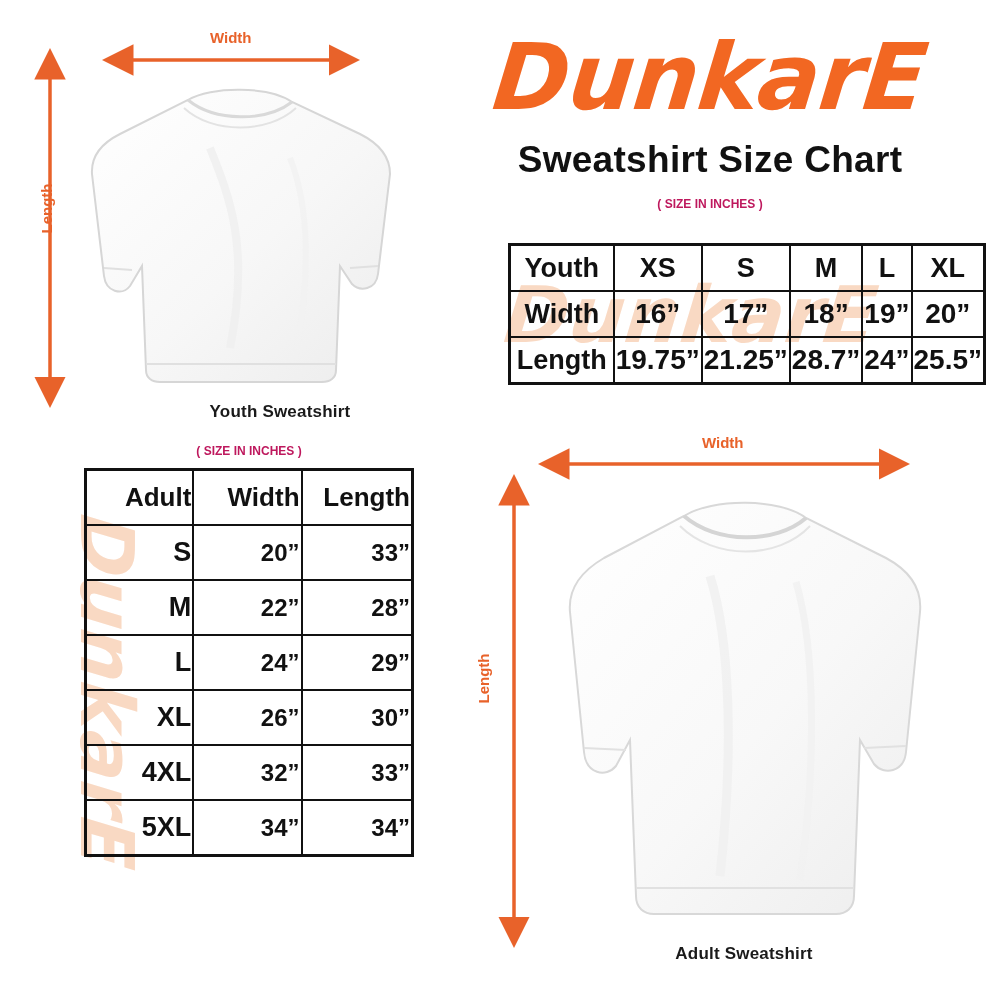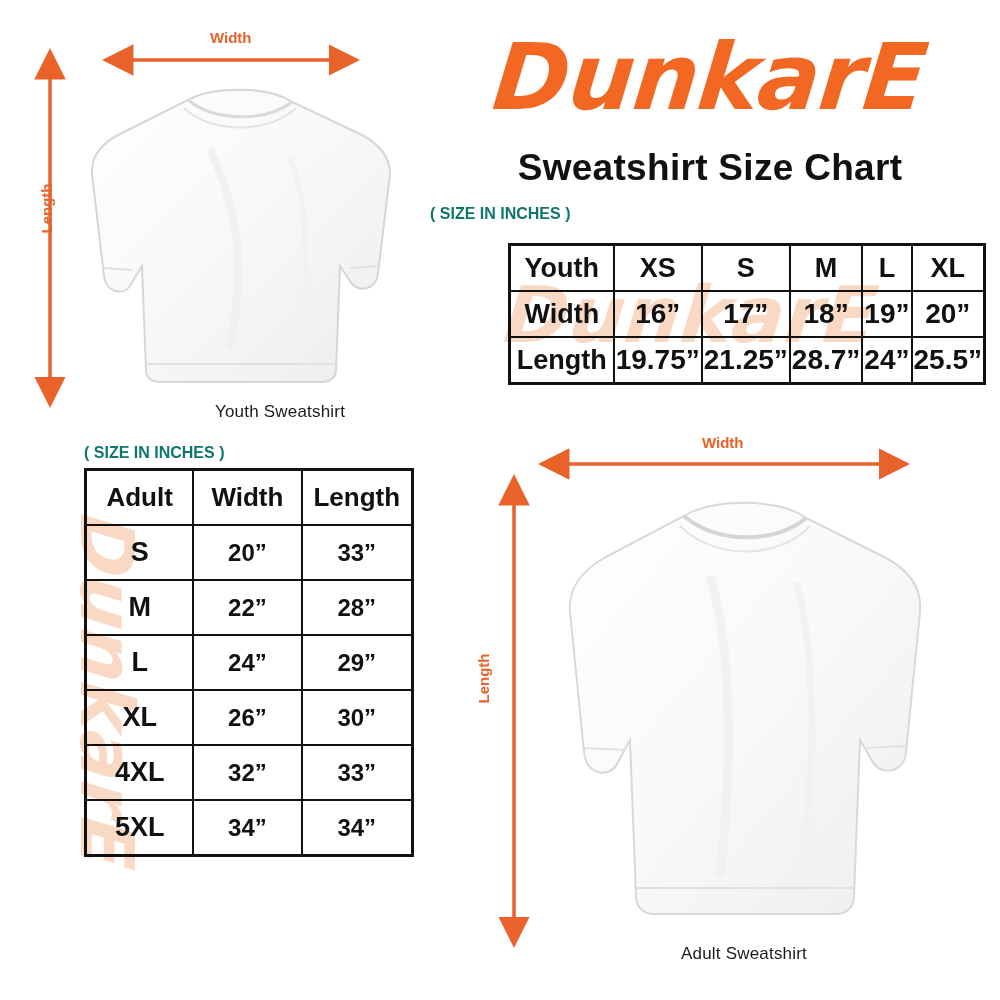--- a/index.html
+++ b/index.html
@@ -9,25 +9,25 @@
     font-family:"Liberation Sans", sans-serif;
     color:#111;
     position:relative;
     overflow:hidden;
   }
   .page{position:relative;width:1000px;height:1000px;}
 
   
   .abs{position:absolute;}
   .caption{
-    font-size:17px;font-weight:400;color:#1a1a1a;text-align:center;
+    font-size:17px;font-weight:700;color:#1a1a1a;text-align:center;
     letter-spacing:.2px;
   }
   .size-note{
-    font-size:16px;font-weight:700;color:#0f766e;
+    font-size:12px;font-weight:700;color:#be185d;text-align:center;
   }
 
   
   .brand{
     font-family:"DejaVu Sans", sans-serif;
     font-weight:700;font-style:italic;
     font-size:92px;
     color:#f26722;
     letter-spacing:-1px;
     line-height:.95;
@@ -77,21 +77,21 @@
 
   
   #youth-table{position:absolute;left:508px;top:243px;width:478px;}
   #youth-table td{height:42px;font-size:25px;}
   #youth-table td.hdr{font-size:27px;}
   #youth-table td.lbl{font-size:27px;}
   #youth-table td.val{font-size:28px;}
 
   
   #adult-table{position:absolute;left:84px;top:468px;width:330px;}
-  #adult-table td{height:51px;font-size:27px;}
+  #adult-table td{height:51px;font-size:27px;text-align:right;}
   #adult-table td.lbl{font-size:26px;}
   #adult-table td.val{font-size:24px;}
 
   
   .arrow-label{
     font-size:15px;font-weight:700;color:#e8622a;
   }
   svg.arrow{position:absolute;overflow:visible;}
 
   .vlabel{
@@ -107,21 +107,21 @@
 </head>
 <body>
 
 <div class="page">
 
   <div class="wm wm-top">DunkarE</div>
   <div class="wm wm-left">DunkarE</div>
 
   <div class="abs" style="left:430px;top:34px;width:560px;">
     <div class="brand">DunkarE</div>
-    <div class="subtitle" style="margin-top:26px;">Sweatshirt Size Chart</div>
+    <div class="subtitle" style="margin-top:18px;">Sweatshirt Size Chart</div>
     <div class="size-note" style="margin-top:16px;">( SIZE IN INCHES )</div>
   </div>
 
   <svg class="shirt" style="left:60px;top:78px;" width="360" height="320" viewBox="0 0 360 320">
     <defs>
       <linearGradient id="gY" x1="0" y1="0" x2="1" y2="1">
         <stop offset="0%" stop-color="#ffffff"></stop>
         <stop offset="55%" stop-color="#f7f7f7"></stop>
         <stop offset="100%" stop-color="#ececec"></stop>
       </linearGradient>

